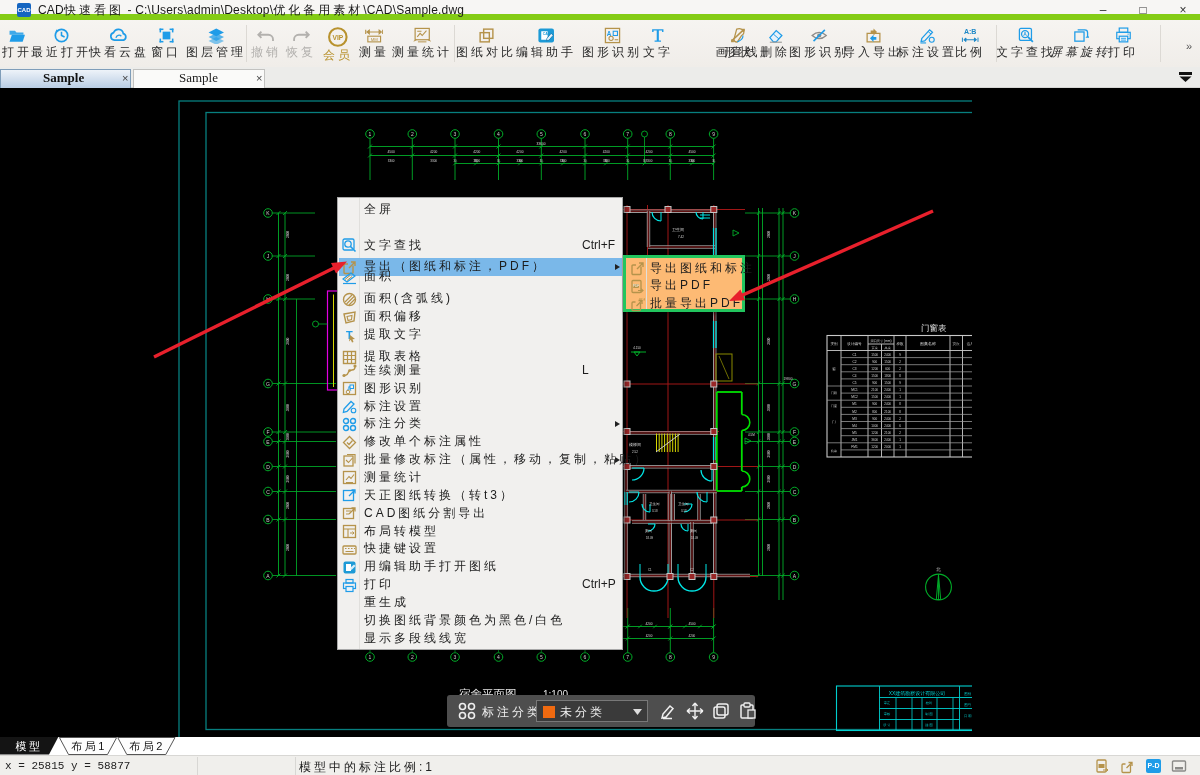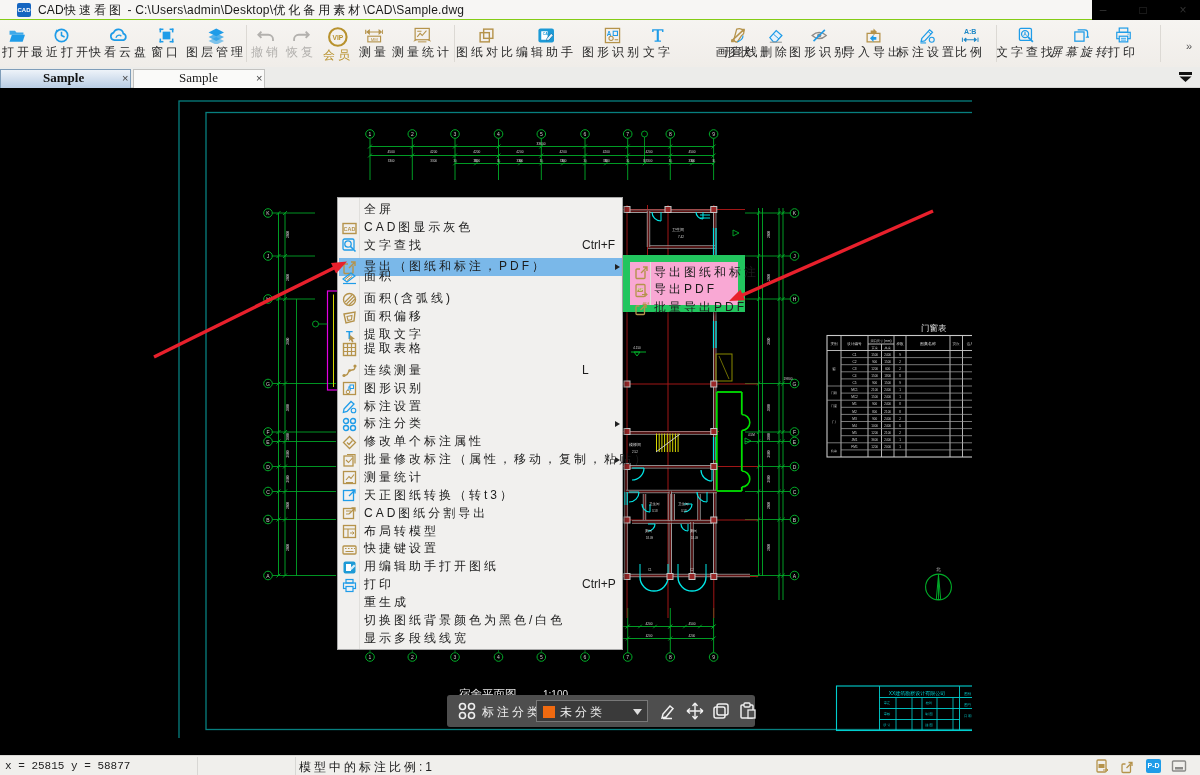--- a/index.html
+++ b/index.html
@@ -1,18 +1,18 @@
 <!DOCTYPE html>
 <html><head><meta charset="utf-8">
 <style>
 *{margin:0;padding:0;box-sizing:border-box}
 html,body{width:1200px;height:775px;overflow:hidden;font-family:"Liberation Sans",sans-serif;background:#000}
 #page{position:relative;width:1200px;height:775px;background:#000}
 
-#titlebar{position:absolute;left:0;top:0;width:1092px;height:20px;background:#f7f6f4;border-bottom:1px solid #84cc16}
+#titlebar{position:absolute;left:0;top:0;width:1200px;height:20px;background:#f7f6f4;border-bottom:6px solid #84cc16}
 #appico{position:absolute;left:17px;top:3px;width:14px;height:14px;background:#1565c0;border-radius:2px;color:#fff;font-size:6px;font-weight:bold;text-align:center;line-height:14px}
 #ttext{position:absolute;left:38px;top:2px;font-size:12px;color:#1a1a1a;letter-spacing:0.2px}
 .winbtn{position:absolute;top:0;width:30px;height:20px;color:#333;font-size:12px;text-align:center;line-height:20px}
 
 #toolbar{position:absolute;left:0;top:20px;width:1200px;height:47px;background:linear-gradient(#f6f4f1,#f0ede9)}
 .ti{position:absolute;top:7px;text-align:center;font-size:12px;color:#2a2a2a;white-space:nowrap}
 .ti svg{display:block;margin:0 auto 1px auto;height:17px;width:auto}
 .ti .lb{display:block;height:14px;line-height:14px}
 .tsep{position:absolute;top:5px;width:1px;height:37px;background:#dcd9d4}
 
@@ -26,21 +26,21 @@
 #canvas{position:absolute;left:0;top:88px;width:972px;height:650px;background:#000;overflow:hidden}
 
 #menu{position:absolute;left:337px;top:197px;width:286px;height:453px;background:#f1f0ee;border:1px solid #a8a8a8;box-shadow:2px 2px 4px rgba(0,0,0,.45);z-index:30}
 #menu .icol{position:absolute;left:0;top:0;width:22px;height:100%;border-right:1px solid #e0dfdc;background:#f1f0ee}
 .mi{position:absolute;left:1px;width:283px;height:17.85px;font-size:12px;color:#1c1c1c;line-height:17.85px;white-space:nowrap}
 .mi .mtx{position:absolute;left:25px;top:0}
 .mi .sc{position:absolute;left:243px;top:0}
 .mi .sub{position:absolute;left:276px;top:5.5px;width:0;height:0;border-left:5px solid #222;border-top:3.5px solid transparent;border-bottom:3.5px solid transparent}
 .mi svg{position:absolute;left:3px;top:1.5px}
 .mi.hl{background:#7ab8e9}
-#submenu{position:absolute;left:623px;top:255px;width:122px;height:57px;background:#f9a8d4;border:7px solid #22c55e;box-shadow:2px 2px 4px rgba(0,0,0,.45);z-index:30}
+#submenu{position:absolute;left:623px;top:255px;width:122px;height:57px;background:#fdba74;border:3px solid #22c55e;box-shadow:2px 2px 4px rgba(0,0,0,.45);z-index:30}
 #submenu .icol{position:absolute;left:0;top:0;width:21px;height:100%;border-right:1px solid #e0dfdc}
 .si{position:absolute;left:1px;width:118px;height:17.8px;font-size:12px;color:#1c1c1c;line-height:17.8px;white-space:nowrap}
 .si .mtx{position:absolute;left:23px;top:0}
 .si svg{position:absolute;left:3px;top:1.5px}
 
 #fbar{position:absolute;left:447px;top:695px;width:308px;height:32px;background:#4e4e4e;border-radius:3px;z-index:25}
 
 #btabs{position:absolute;left:0;top:737px;width:1200px;height:18px;background:#fff}
 #status{position:absolute;left:0;top:755px;width:1200px;height:20px;background:#f0efec;border-top:1px solid #d8d7d4;font-size:12px;color:#222}
 .ssep{position:absolute;top:1px;width:1px;height:19px;background:#d8d7d4}
@@ -873,27 +873,20 @@
         <text x="459" y="698" font-size="11.5" fill="#e4e4e4" text-anchor="start" font-weight="normal">宿舍平面图</text>
         <text x="543" y="698" font-size="10" fill="#e4e4e4" text-anchor="start" font-weight="normal">1:100</text>
         <line x1="458" y1="701.5" x2="632" y2="701.5" stroke="#d0d0d0" stroke-width="1.5" opacity="1"></line>
       </svg>
     </div>
 <div id="menu">
       <div class="icol"></div>
       <div class="mi" style="top:3.20px">
         <span class="mtx">全屏</span>
       </div>
-      <div class="mi" style="top:21.05px">
-        <svg width="15" height="15" viewBox="0 0 15 15">
-          <rect x="1" y="2.5" width="13" height="10" fill="none" stroke="#b5934b" stroke-width="1.4"></rect>
-          <text x="7.5" y="10" font-size="5.5" fill="#b5934b" text-anchor="middle" font-weight="bold">CAD</text>
-        </svg>
-        <span class="mtx">CAD图显示灰色</span>
-      </div>
       <div class="mi" style="top:38.90px">
         <svg width="15" height="15" viewBox="0 0 15 15">
           <rect x="1" y="1" width="11" height="11" rx="1.5" fill="none" stroke="#1f9ce8" stroke-width="1.3"></rect>
           <circle cx="6" cy="6" r="3.2" fill="none" stroke="#1f9ce8" stroke-width="1.3"></circle>
           <path d="M8.5 8.5 L13.5 13.5" stroke="#1f9ce8" stroke-width="1.6"></path>
         </svg>
         <span class="mtx">文字查找</span>
         <span class="sc">Ctrl+F</span>
       </div>
       <div class="mi hl" style="top:60px">
@@ -926,21 +919,21 @@
         </svg>
         <span class="mtx">面积偏移</span>
       </div>
       <div class="mi" style="top:128.15px">
         <svg width="15" height="15" viewBox="0 0 15 15">
           <text x="4" y="10.5" font-size="11" font-weight="bold" fill="#1f9ce8">T</text>
           <path d="M8 7 l5 4 -2.5 0.3 1 2.7 -1.5 0.6 -1.2 -2.8 -1.8 1.8z" fill="#b5934b"></path>
         </svg>
         <span class="mtx">提取文字</span>
       </div>
-      <div class="mi" style="top:142px">
+      <div class="mi" style="top:150px">
         <svg width="15" height="15" viewBox="0 0 15 15">
           <rect x="1.5" y="1.5" width="12" height="12" fill="none" stroke="#b5934b" stroke-width="1.4"></rect>
           <path d="M1.5 5.5 h12 M1.5 9.5 h12 M5.5 1.5 v12 M9.5 1.5 v12" stroke="#b5934b" stroke-width="1.2"></path>
         </svg>
         <span class="mtx">提取表格</span>
       </div>
       <div class="mi" style="top:163.85px">
         <svg width="15" height="15" viewBox="0 0 15 15">
           <path d="M2 12 q3 1 4 -2 q1 -3 4 -3 q3 0 3 -3" fill="none" stroke="#b5934b" stroke-width="1.3"></path>
           <circle cx="2" cy="12.5" r="1.6" fill="#b5934b"></circle>
@@ -1118,20 +1111,31 @@
         </svg>
         <span class="mtx">批量导出PDF</span>
       </div>
     </div>
 <svg width="1200" height="775" viewBox="0 0 1200 775" style="position:absolute;left:0;top:0;z-index:40;pointer-events:none">
       <line x1="154" y1="357" x2="336.9" y2="266.5" stroke="#e8202c" stroke-width="3.4"></line>
       <polygon points="347,261.5 336.1,273.4 331.0,263.0" fill="#e8202c"></polygon>
       <line x1="933" y1="211" x2="739.3" y2="296.5" stroke="#e8202c" stroke-width="3.4"></line>
       <polygon points="729,301 740.4,289.6 745.1,300.3" fill="#e8202c"></polygon>
     </svg>
+<div id="btabs">
+      <svg width="400" height="18" viewBox="0 0 400 18" style="position:absolute;left:0;top:0">
+        <rect x="0" y="0" width="400" height="18" fill="#ffffff"></rect>
+        <polygon points="0,0 58.3,0 49,17.5 0,17.5" fill="#141414"></polygon>
+        <polygon points="59.4,0.5 116.7,0.5 107.5,17.5 68.5,17.5" fill="#fdfdfd" stroke="#555" stroke-width="1"></polygon>
+        <polygon points="117.7,0.5 175,0.5 165.8,17.5 126.8,17.5" fill="#fdfdfd" stroke="#555" stroke-width="1"></polygon>
+        <text x="29" y="13" font-size="11" fill="#fff" text-anchor="middle" letter-spacing="2.5">模型</text>
+        <text x="89" y="13" font-size="11" fill="#111" text-anchor="middle" letter-spacing="2.5">布局1</text>
+        <text x="147" y="13" font-size="11" fill="#111" text-anchor="middle" letter-spacing="2.5">布局2</text>
+      </svg>
+    </div>
 <div id="status">
       <span style="position:absolute;left:5px;top:4px;font-family:'Liberation Mono',monospace;font-size:11px;color:#222">x = 25815 y = 58877</span>
       <div class="ssep" style="left:197px"></div>
       <div class="ssep" style="left:295px"></div>
       <span style="position:absolute;left:299px;top:3px;font-size:12px;color:#222;letter-spacing:3px">模型中的标注比例:1</span>
       <svg width="13" height="15" viewBox="0 0 13 15" style="position:absolute;left:1096px;top:3px">
         <rect x="1" y="1" width="9" height="12" rx="1" fill="none" stroke="#b5934b" stroke-width="1.3"></rect>
         <rect x="2.5" y="5" width="6" height="4" fill="#b5934b"></rect>
         <path d="M7 11 h5 m-2 -1.5 l2 1.5 -2 1.5" stroke="#b5934b" fill="none" stroke-width="1"></path>
       </svg>

